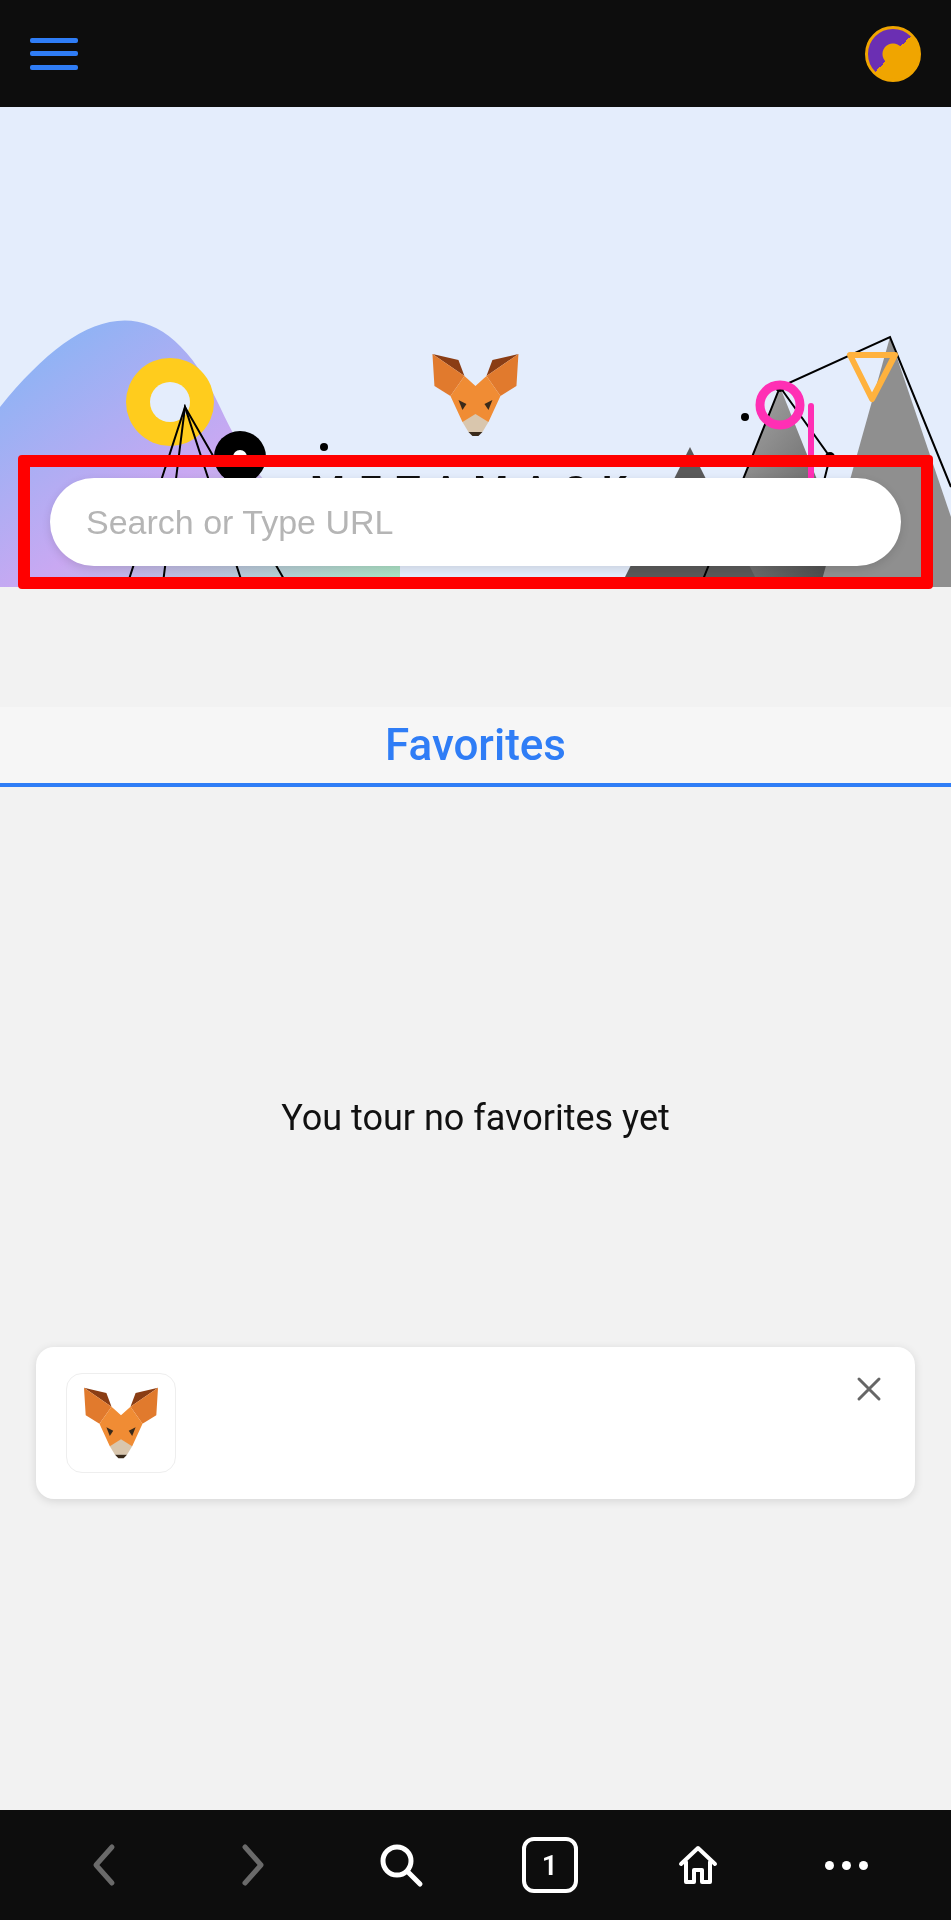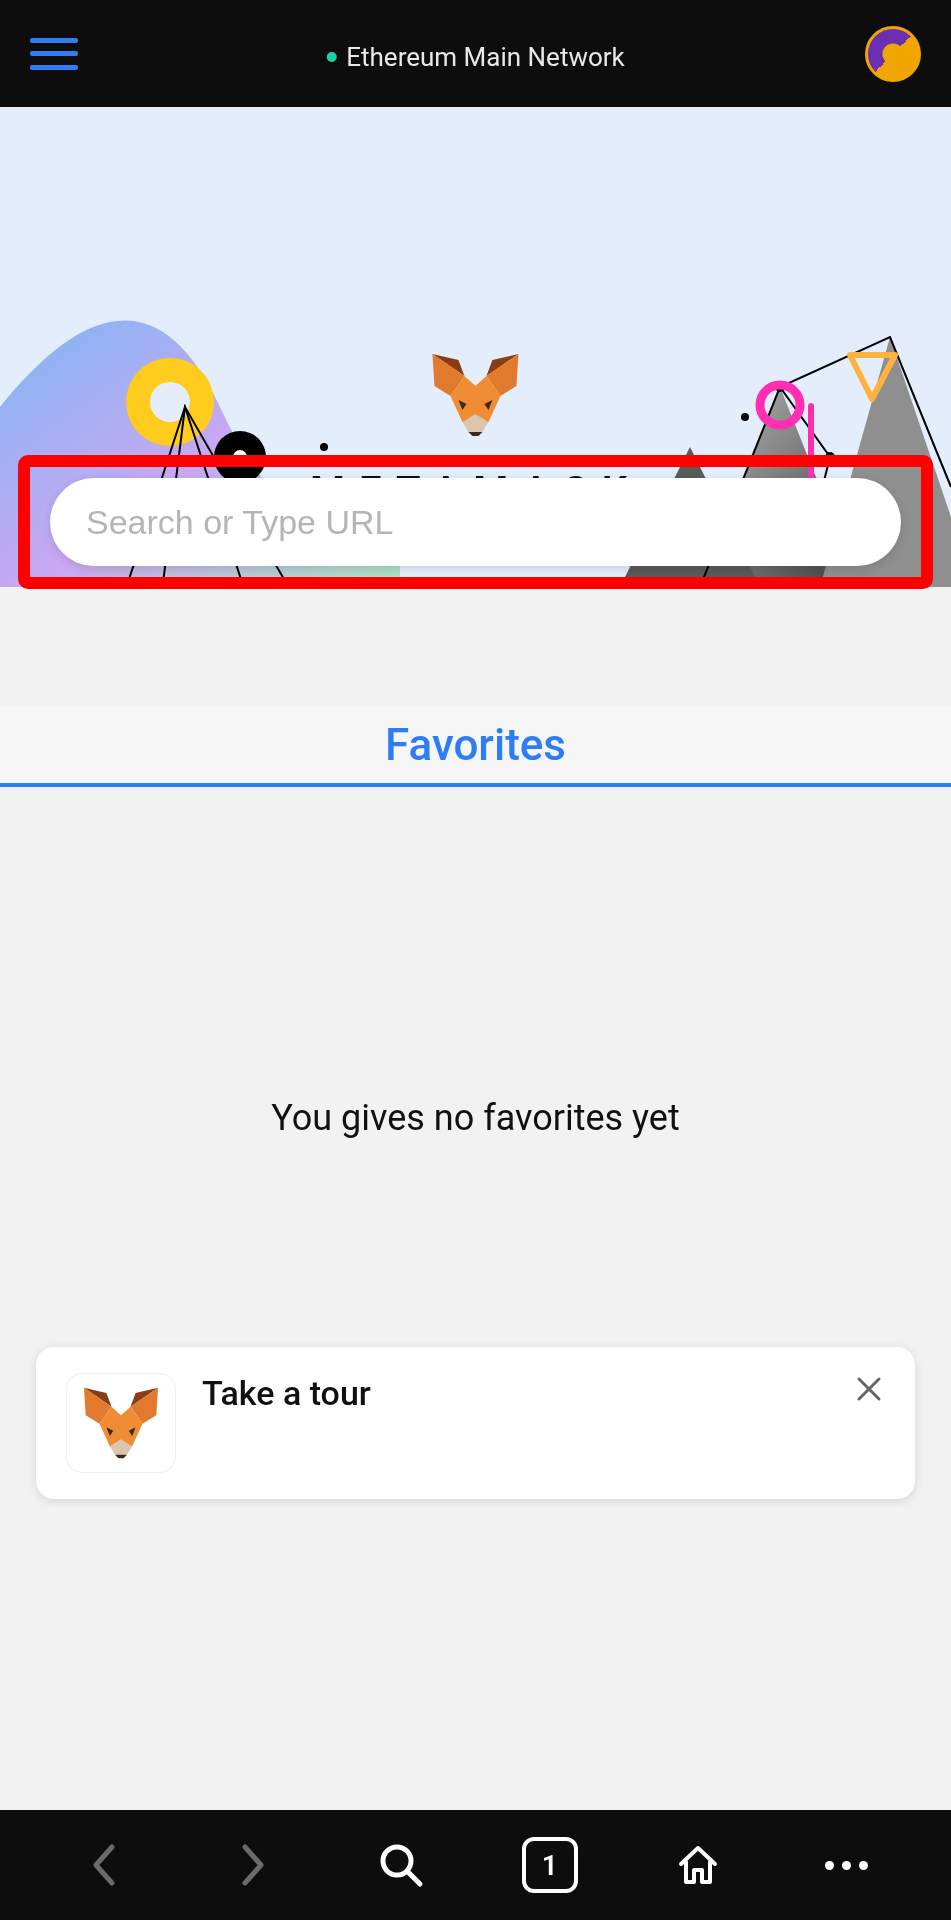--- a/index.html
+++ b/index.html
@@ -45,21 +45,21 @@
   .brand {
     position:absolute; left:50%; top:245px; transform:translateX(-50%);
     display:flex; flex-direction:column; align-items:center; gap:30px;
     z-index:5;
   }
   .brand-name { font-size:40px; font-weight:600; letter-spacing:14px; color:#111; }
   .fox-svg { width:90px; height:86px; }
 
   .search-highlight {
     position:absolute; left:18px; right:18px; top:455px; height:134px;
-    border:12px solid #f00; border-radius:10px; z-index:20;
+    border:12px solid #f00; border-radius:4px; z-index:20;
     display:flex; align-items:center; padding:0 20px;
   }
   .search-pill {
     flex:1; height:88px; background:#fff; border-radius:44px;
     display:flex; align-items:center; padding:0 36px;
     box-shadow:0 3px 10px rgba(0,0,0,.12);
   }
   .search-pill input {
     border:none; outline:none; width:100%; font-size:34px; color:#333; background:transparent;
   }
@@ -122,24 +122,20 @@
 </head>
 <body>
 
 <div class="header">
   <div class="hamburger">
     <span></span>
       <span></span>
       <span></span>
   </div>
   <div class="header-center">
-    <div class="header-network">
-      <span class="dot"></span>
-      <span>Ethereum Main Network</span>
-    </div>
   </div>
   <div class="avatar"></div>
 </div>
 
 <div class="hero">
   <svg class="bg" viewBox="0 0 951 480" preserveAspectRatio="none">
     <defs>
       <linearGradient id="wave" x1="0" y1="0" x2="1" y2="1">
         <stop offset="0%" stop-color="#7fb6f5"></stop>
         <stop offset="50%" stop-color="#c9a8f2"></stop>
@@ -193,38 +189,37 @@
   <div class="search-pill">
     <input type="text" placeholder="Search or Type URL" style="">
   </div>
 </div>
 
 <div class="tabs-row">
   <div class="tab-favorites">Favorites</div>
 </div>
 
 <div class="content">
-  <div class="empty-msg">You gives no favorites yet</div>
+  <div class="empty-msg">You tour no favorites yet</div>
 
   <div class="tour-card">
     <div class="tour-icon">
       <svg viewBox="0 0 90 86" width="78" height="74">
         <polygon points="2,2 34,24 28,8" fill="#8a3d14"></polygon>
         <polygon points="88,2 56,24 62,8" fill="#8a3d14"></polygon>
         <polygon points="2,2 34,24 20,44 4,34" fill="#e17a2d"></polygon>
         <polygon points="88,2 56,24 70,44 86,34" fill="#e17a2d"></polygon>
         <polygon points="20,44 34,24 45,34 56,24 70,44 58,70 32,70" fill="#f08c34"></polygon>
         <polygon points="32,70 38,80 52,80 58,70 45,62" fill="#d9c6ad"></polygon>
         <polygon points="38,80 42,84 48,84 52,80" fill="#3a2a1a"></polygon>
         <polygon points="28,48 36,52 32,58" fill="#3a2a1a"></polygon>
         <polygon points="62,48 54,52 58,58" fill="#3a2a1a"></polygon>
       </svg>
     </div>
     <div class="tour-text">
-      <div class="tour-title">Take a tour</div>
     </div>
     <div class="tour-close">
       <svg width="26" height="26" viewBox="0 0 26 26">
           <path d="M3 3 L23 23 M23 3 L3 23" stroke="#666" stroke-width="3" stroke-linecap="round"></path>
         </svg>
     </div>
   </div>
 </div>
 
 <div class="bottom-bar">

